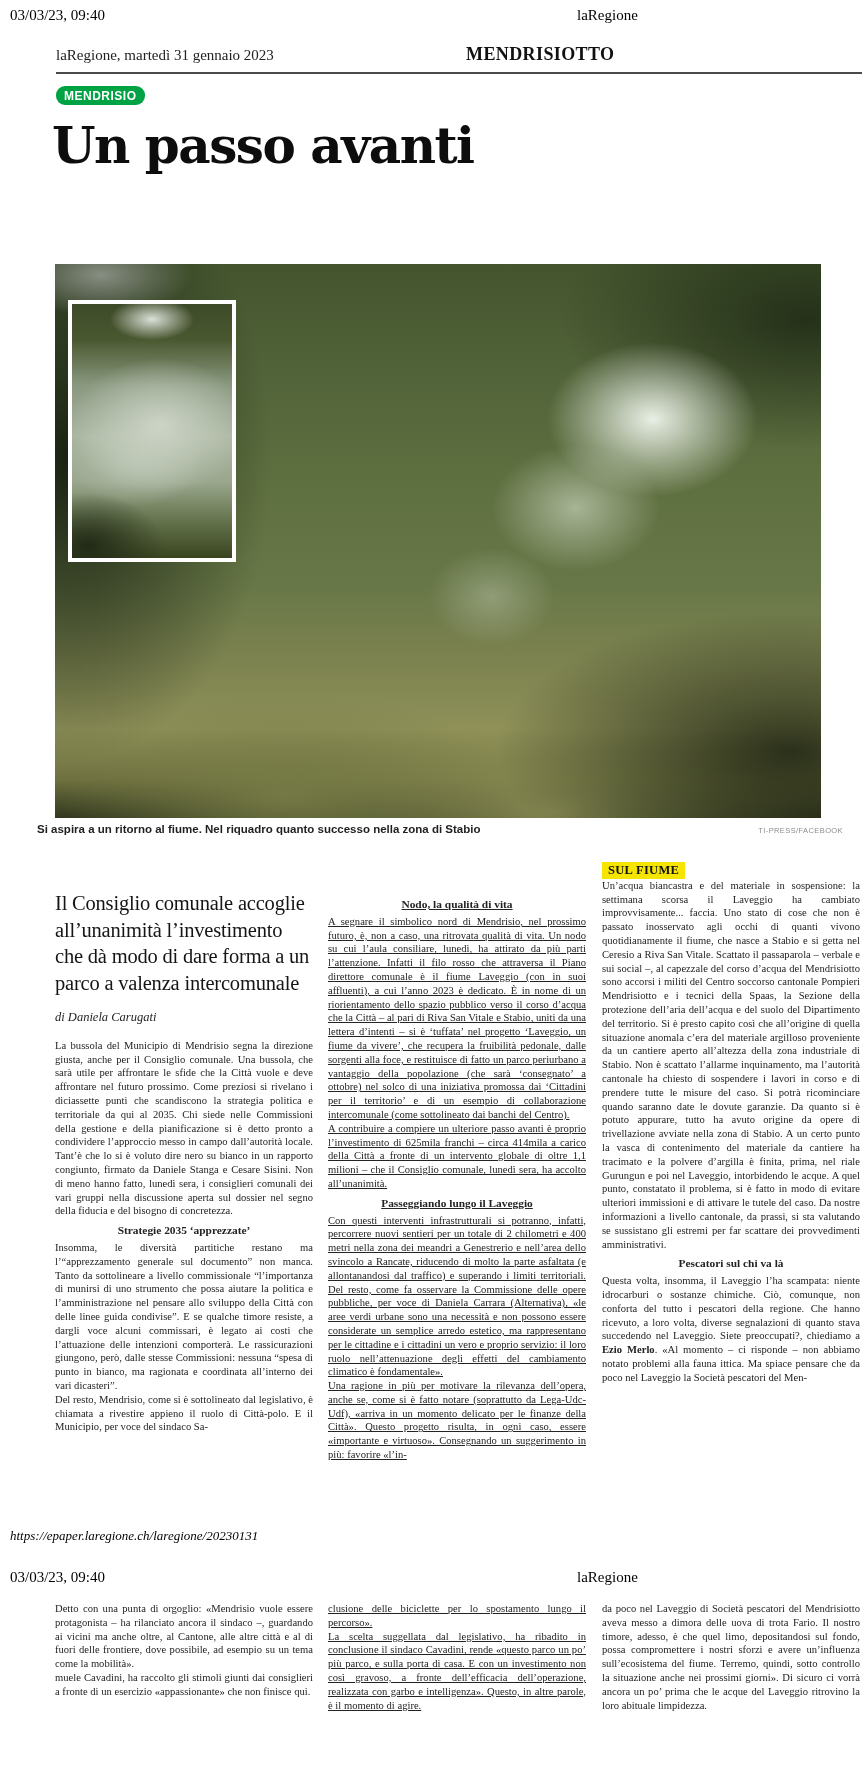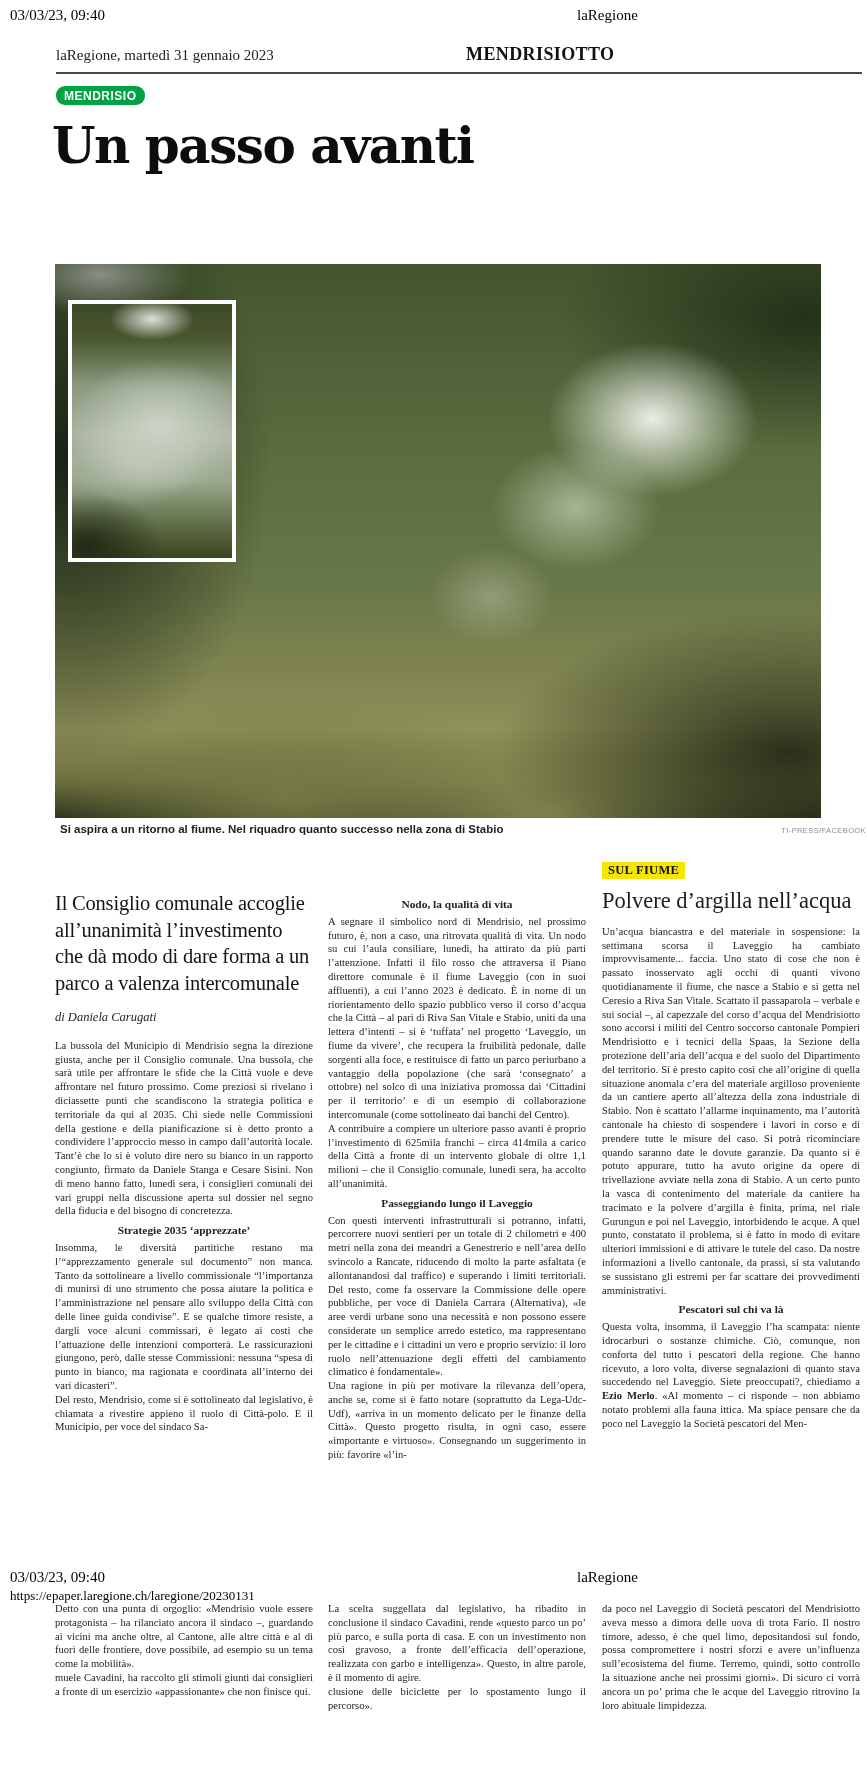--- a/index.html
+++ b/index.html
@@ -48,51 +48,51 @@
     border:4px solid #ffffff;
     background:
       radial-gradient(ellipse 60px 30px at 50% 6%, rgba(235,240,235,.9), rgba(235,240,235,0) 70%),
       radial-gradient(ellipse 120px 90px at 55% 48%, rgba(206,214,200,.95), rgba(206,214,200,0) 75%),
       radial-gradient(ellipse 90px 60px at 40% 62%, rgba(186,196,178,.8), rgba(186,196,178,0) 75%),
       radial-gradient(ellipse 100px 70px at 10% 95%, rgba(30,38,20,.9), rgba(30,38,20,0) 75%),
       linear-gradient(180deg,#3d4a28 0%,#4a5830 14%,#8a9880 32%,#aab5a0 52%,#9aa78e 70%,#62714a 86%,#39441f 100%);
   }
 
   .caption-row {
-    left:60px; top:823px; width:806px;
+    left:37px; top:823px; width:806px;
     display:flex; justify-content:space-between; align-items:baseline;
   }
   .caption { font-family:"Liberation Sans", sans-serif; font-weight:bold; font-size:11.5px; color:#1f1f1f; }
   .credit  { font-family:"Liberation Sans", sans-serif; font-size:7.5px; letter-spacing:.4px; color:#8d8d8d; }
 
   
   .col {
     width:258px; font-size:10.6px; line-height:13.8px; text-align:justify;
     color:#232323; overflow:hidden; hyphens:auto; -webkit-hyphens:auto;
   }
   .col-p1 { top:862px; height:661px; }
   .col-p2 { top:1602px; height:183px; }
-  .cx1 { left:55px; } .cx2 { left:328px; } .cx3 { left:602px; }
+  .cx1 { left:55px; } .cx2 { left:328px;text-decoration:underline; } .cx3 { left:602px; }
   .col p { margin:0; }
   .subhead { text-align:center; font-weight:bold; font-size:11.4px; margin:6px 0 3px; }
   .intro {
     margin-top:28px; font-size:20.5px; line-height:26.5px; text-align:left;
     color:#151515; letter-spacing:-.2px;
   }
   .byline { font-style:italic; font-size:12.5px; text-align:left; margin:15px 0 14px; }
   .first-subhead { margin-top:36px; }
   .side-tag {
     display:inline-block; font-weight:bold; font-size:12.5px;
     letter-spacing:.3px; padding:2px 6px 1px; color:#111;
   }
   .side-title { font-size:22.5px; line-height:27px; text-align:left; margin:8px 0 11px; color:#1d1d1d; }
   .bold-name { font-weight:bold; }
 
   
-  .footer-url { left:10px; top:1588px; font-size:13px; color:#000; }
+  .footer-url { left:10px; top:1528px; font-size:13px; color:#000;font-style:italic; }
 </style>
 </head>
 <body>
 
 <div class="abs print-meta" style="left:10px; top:7px;">03/03/23, 09:40</div>
 <div class="abs print-meta" style="left:577px; top:7px;">laRegione</div>
 
 <div class="abs edition-line" style="left:56px; top:47px;">laRegione, martedì 31 gennaio 2023</div>
 <div class="abs section-title" style="left:466px; top:44px;">MENDRISIOTTO</div>
 <div class="abs masthead-rule" style="left:56px; top:72px;"></div>
@@ -127,36 +127,35 @@
   <div class="subhead first-subhead">Nodo, la qualità di vita</div>
   <p>A segnare il simbolico nord di Mendrisio, nel prossimo futuro, è, non a caso, una ritrovata qualità di vita. Un nodo su cui l’aula consiliare, lunedì, ha attirato da più parti l’attenzione. Infatti il filo rosso che attraversa il Piano direttore comunale è il fiume Laveggio (con in suoi affluenti), a cui l’anno 2023 è dedicato. È in nome di un riorientamento dello spazio pubblico verso il corso d’acqua che la Città – al pari di Riva San Vitale e Stabio, uniti da una lettera d’intenti – si è ‘tuffata’ nel progetto ‘Laveggio, un fiume da vivere’, che recupera la fruibilità pedonale, dalle sorgenti alla foce, e restituisce di fatto un parco periurbano a vantaggio della popolazione (che sarà ‘consegnato’ a ottobre) nel solco di una iniziativa promossa dai ‘Cittadini per il territorio’ e di un esempio di collaborazione intercomunale (come sottolineato dai banchi del Centro).</p>
   <p>A contribuire a compiere un ulteriore passo avanti è proprio l’investimento di 625mila franchi – circa 414mila a carico della Città a fronte di un intervento globale di oltre 1,1 milioni – che il Consiglio comunale, lunedì sera, ha accolto all’unanimità.</p>
   <div class="subhead">Passeggiando lungo il Laveggio</div>
   <p>Con questi interventi infrastrutturali si potranno, infatti, percorrere nuovi sentieri per un totale di 2 chilometri e 400 metri nella zona dei meandri a Genestrerio e nell’area dello svincolo a Rancate, riducendo di molto la parte asfaltata (e allontanandosi dal traffico) e superando i limiti territoriali. Del resto, come fa osservare la Commissione delle opere pubbliche, per voce di Daniela Carrara (Alternativa), «le aree verdi urbane sono una necessità e non possono essere considerate un semplice arredo estetico, ma rappresentano per le cittadine e i cittadini un vero e proprio servizio: il loro ruolo nell’attenuazione degli effetti del cambiamento climatico è fondamentale».</p>
   <p>Una ragione in più per motivare la rilevanza dell’opera, anche se, come si è fatto notare (soprattutto da Lega-Udc-Udf), «arriva in un momento delicato per le finanze della Città». Questo progetto risulta, in ogni caso, essere «importante e virtuoso». Consegnando un suggerimento in più: favorire «l’in-</p>
 </div>
 
 <div class="abs col col-p1 cx3">
   <span class="side-tag" style="background: rgb(245, 229, 0);">SUL FIUME</span>
-  <div class="side-title">Polvere d’argilla nell’acqua</div>
   <p>Un’acqua biancastra e del materiale in sospensione: la settimana scorsa il Laveggio ha cambiato improvvisamente... faccia. Uno stato di cose che non è passato inosservato agli occhi di quanti vivono quotidianamente il fiume, che nasce a Stabio e si getta nel Ceresio a Riva San Vitale. Scattato il passaparola – verbale e sui social –, al capezzale del corso d’acqua del Mendrisiotto sono accorsi i militi del Centro soccorso cantonale Pompieri Mendrisiotto e i tecnici della Spaas, la Sezione della protezione dell’aria dell’acqua e del suolo del Dipartimento del territorio. Si è presto capito così che all’origine di quella situazione anomala c’era del materiale argilloso proveniente da un cantiere aperto all’altezza della zona industriale di Stabio. Non è scattato l’allarme inquinamento, ma l’autorità cantonale ha chiesto di sospendere i lavori in corso e di prendere tutte le misure del caso. Si potrà ricominciare quando saranno date le dovute garanzie. Da quanto si è potuto appurare, tutto ha avuto origine da opere di trivellazione avviate nella zona di Stabio. A un certo punto la vasca di contenimento del materiale da cantiere ha tracimato e la polvere d’argilla è finita, prima, nel riale Gurungun e poi nel Laveggio, intorbidendo le acque. A quel punto, constatato il problema, si è fatto in modo di evitare ulteriori immissioni e di attivare le tutele del caso. Da nostre informazioni a livello cantonale, da prassi, si sta valutando se sussistano gli estremi per far scattare dei provvedimenti amministrativi.</p>
   <div class="subhead">Pescatori sul chi va là</div>
   <p>
     <span>Questa volta, insomma, il Laveggio l’ha scampata: niente idrocarburi o sostanze chimiche. Ciò, comunque, non conforta del tutto i pescatori della regione. Che hanno ricevuto, a loro volta, diverse segnalazioni di quanto stava succedendo nel Laveggio. Siete preoccupati?, chiediamo a </span><span class="bold-name">Ezio Merlo</span><span>. «Al momento – ci risponde – non abbiamo notato problemi alla fauna ittica. Ma spiace pensare che da poco nel Laveggio la Società pescatori del Men-</span>
   </p>
 </div>
 
 <div class="abs footer-url">https://epaper.laregione.ch/laregione/20230131</div>
 
 <div class="abs print-meta" style="left:10px; top:1569px;">03/03/23, 09:40</div>
 <div class="abs print-meta" style="left:577px; top:1569px;">laRegione</div>
 
 <div class="abs col col-p2 cx1">
   <p>Detto con una punta di orgoglio: «Mendrisio vuole essere protagonista – ha rilanciato ancora il sindaco –, guardando ai vicini ma anche oltre, al Cantone, alle altre città e al di fuori delle frontiere, dove possibile, ad esempio su un tema come la mobilità».</p>
   <p>muele Cavadini, ha raccolto gli stimoli giunti dai consiglieri a fronte di un esercizio «appassionante» che non finisce qui.</p>
 </div>
 <div class="abs col col-p2 cx2">
+  <p>clusione delle biciclette per lo spostamento lungo il percorso».</p>
   <p>La scelta suggellata dal legislativo, ha ribadito in conclusione il sindaco Cavadini, rende «questo parco un po’ più parco, e sulla porta di casa. E con un investimento non così gravoso, a fronte dell’efficacia dell’operazione, realizzata con garbo e intelligenza». Questo, in altre parole, è il momento di agire.</p>
-  <p>clusione delle biciclette per lo spostamento lungo il percorso».</p>
 </div>
 <div class="abs col col-p2 cx3">
   <p>da poco nel Laveggio di Società pescatori del Mendrisiotto aveva messo a dimora delle uova di trota Fario. Il nostro timore, adesso, è che quel limo, depositandosi sul fondo, possa compromettere i nostri sforzi e avere un’influenza sull’ecosistema del fiume. Terremo, quindi, sotto controllo la situazione anche nei prossimi giorni». Di sicuro ci vorrà ancora un po’ prima che le acque del Laveggio ritrovino la loro abituale limpidezza.</p>
 </div>
 
 </body></html>

